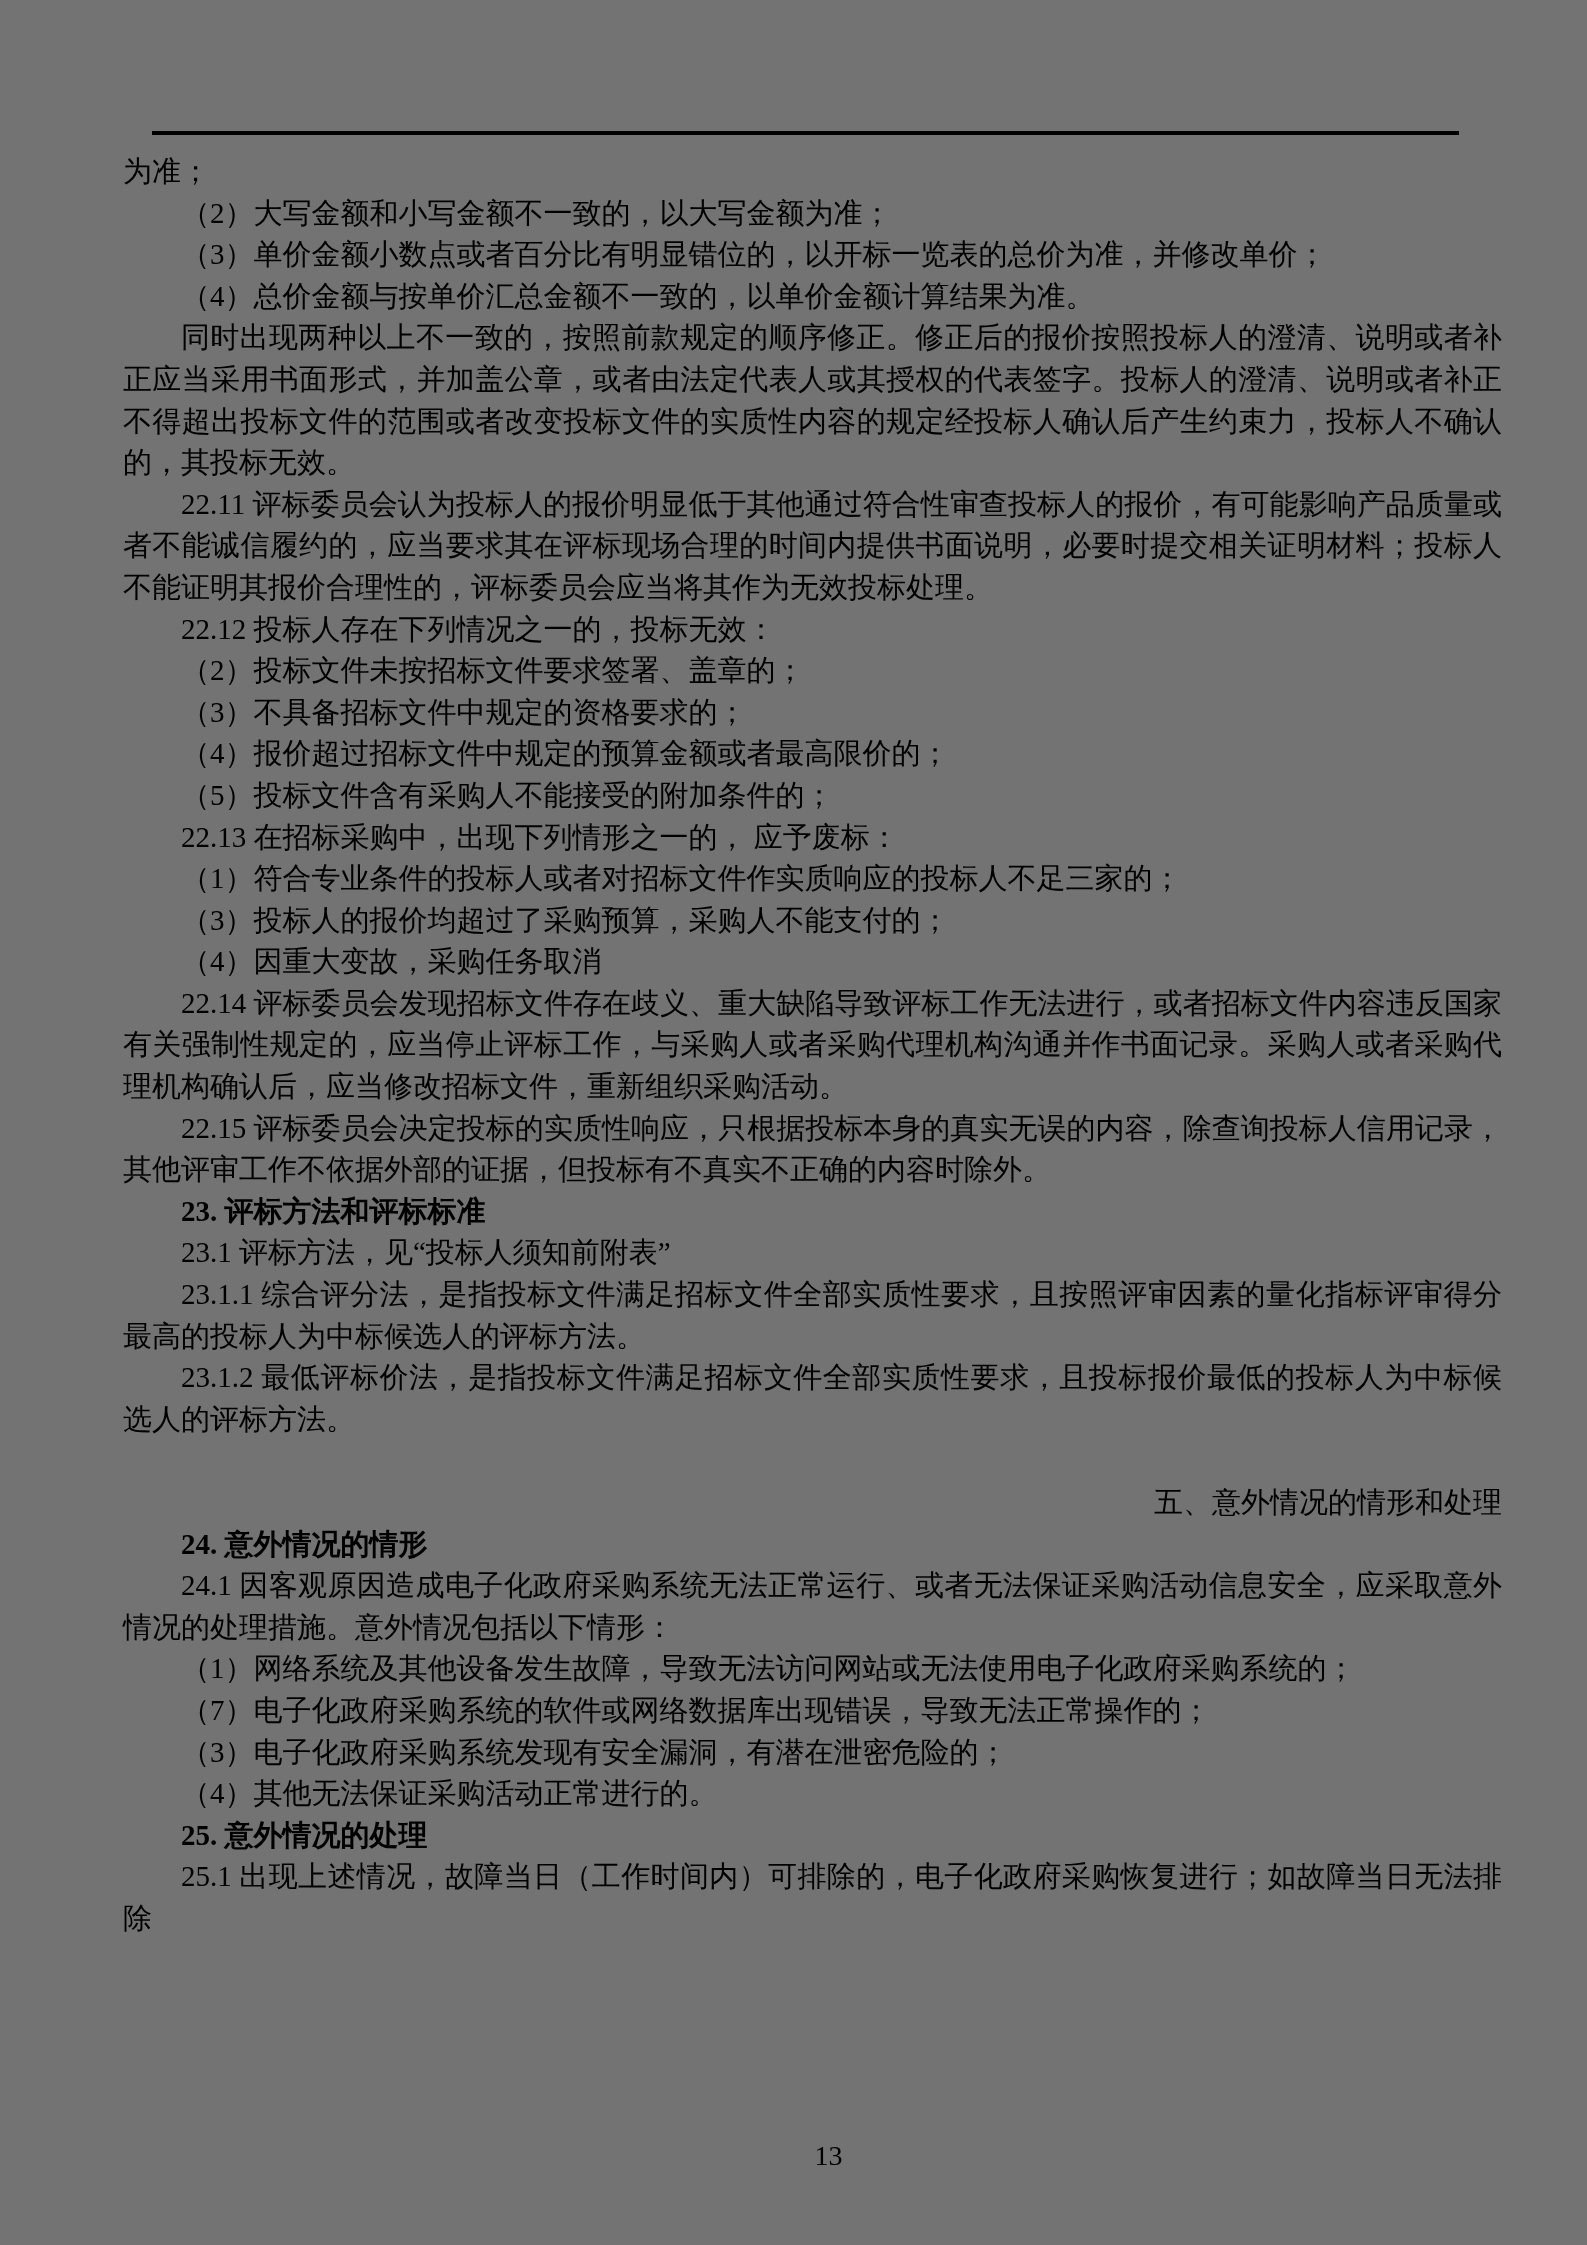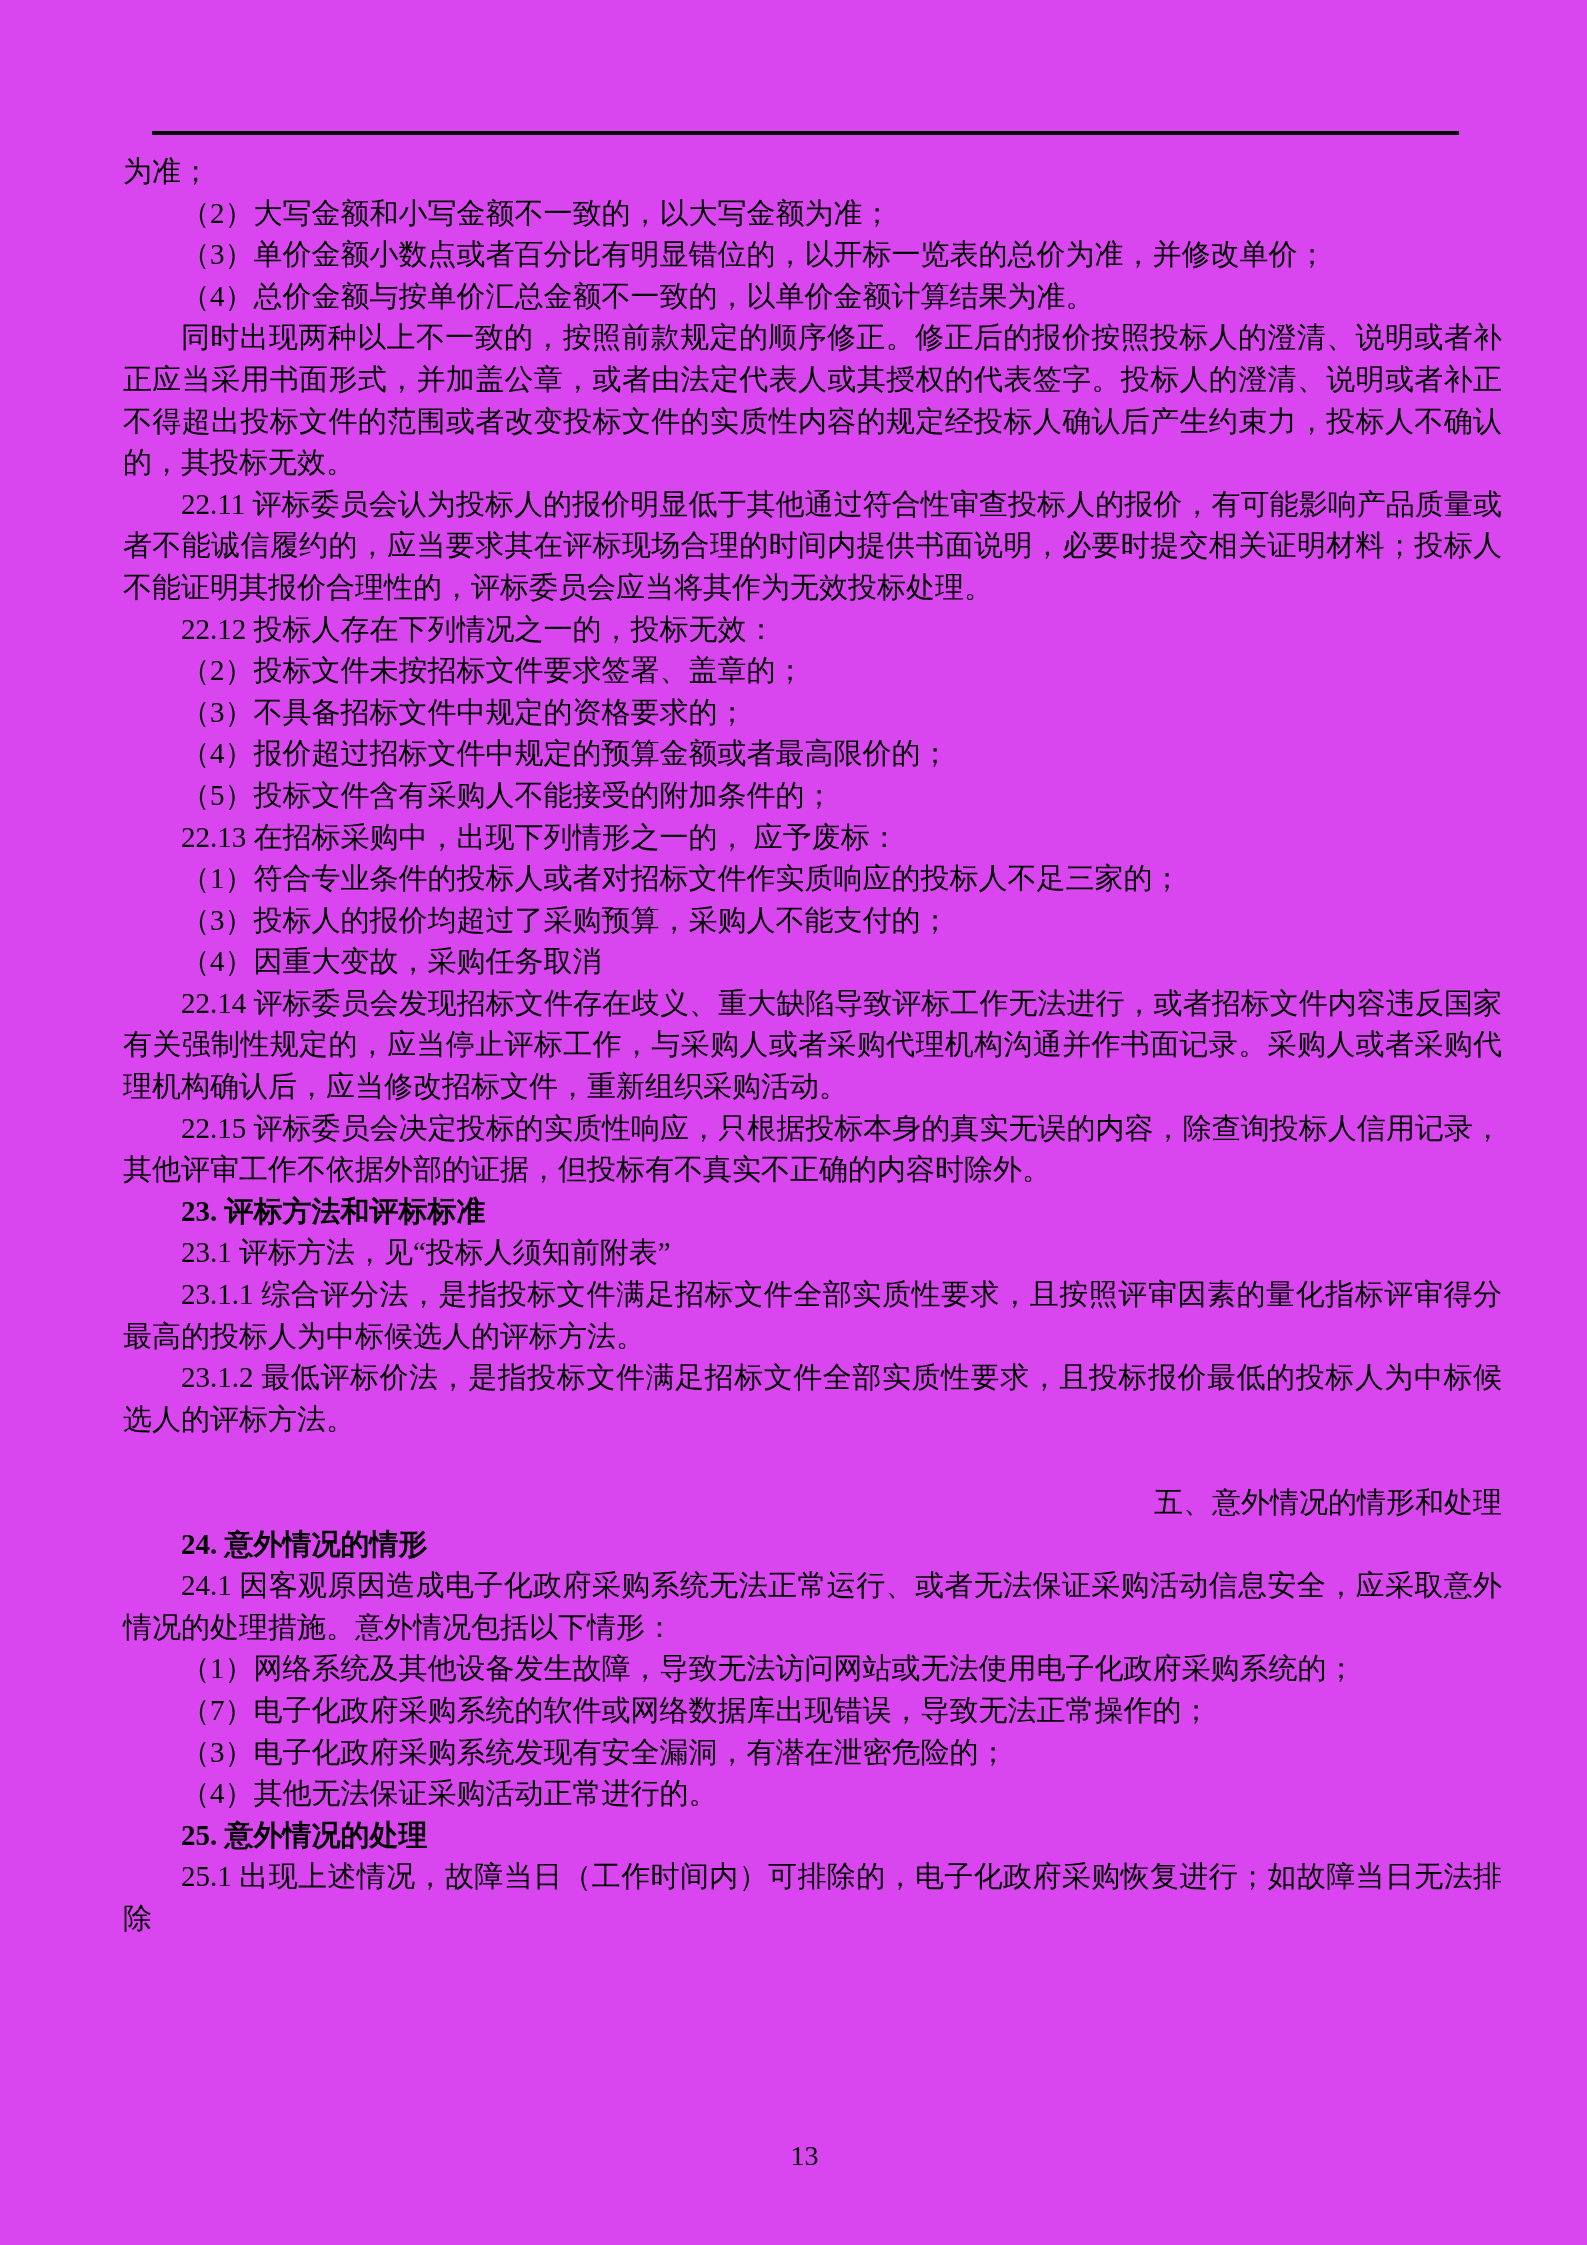--- a/index.html
+++ b/index.html
@@ -4,21 +4,21 @@
 <style>
   html, body {
     margin: 0;
     padding: 0;
     background: #ffffff;
   }
   .page {
     position: relative;
     width: 1587px;
     height: 2245px;
-    background: #d946ef;
+    background: #737373;
     color: #000000;
     font-family: "Liberation Serif", "DejaVu Serif", serif;
     overflow: hidden;
   }
   .header-rule {
     position: absolute;
     left: 152px;
     top: 131px;
     width: 1307px;
     height: 4px;
@@ -41,21 +41,21 @@
   .noind { text-indent: 0; }
   .bold { font-weight: bold; }
   .chapter-heading {
     text-align: right;
     font-weight: normal;
     text-indent: 0;
   }
   .line-gap { height: 41.6px; }
   .page-footer {
     position: absolute;
-    left: 115px;
+    left: 139px;
     top: 2138px;
     width: 1379px;
     text-align: center;
     font-size: 28px;
     line-height: 36px;
   }
 </style>
 </head>
 <body>
 

